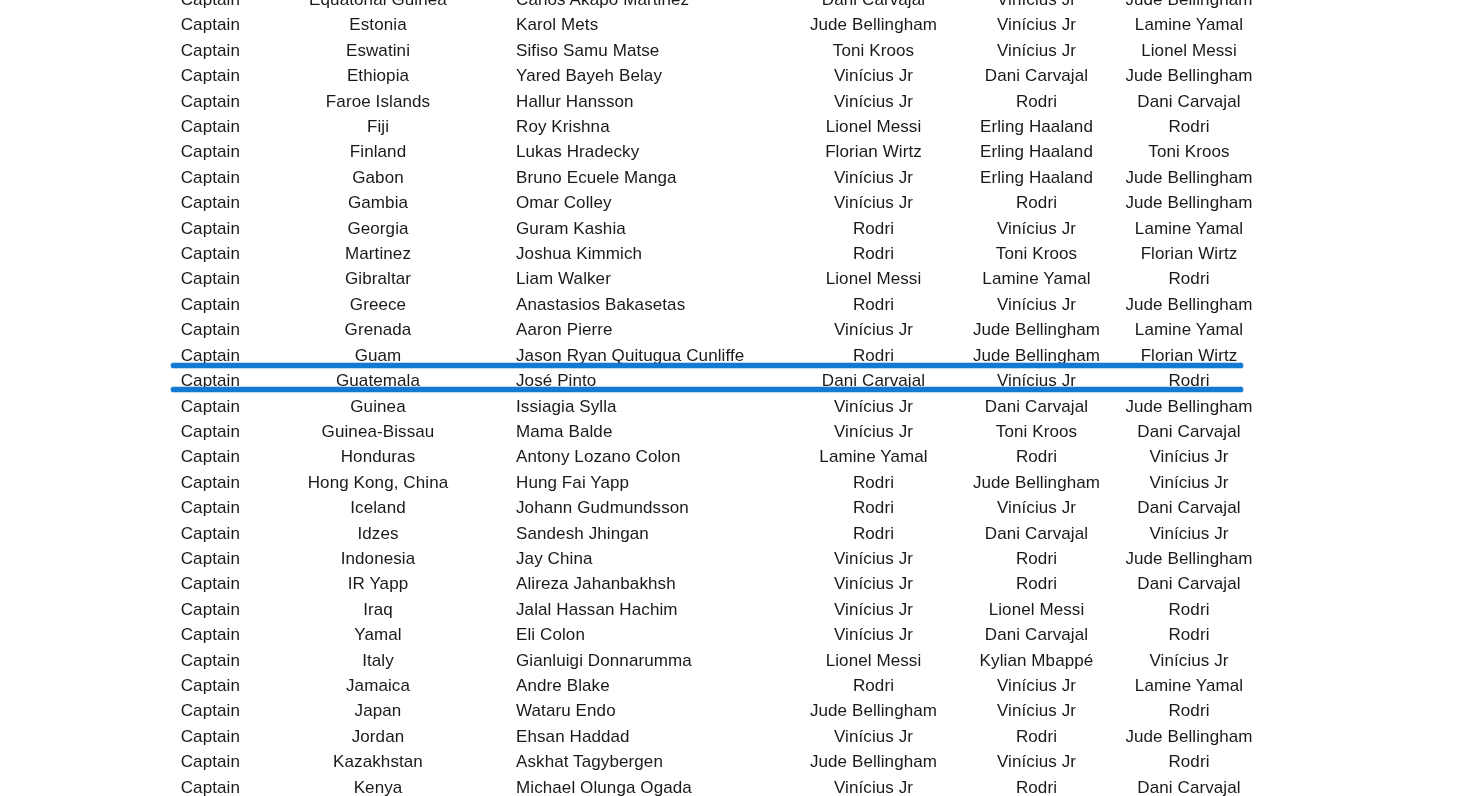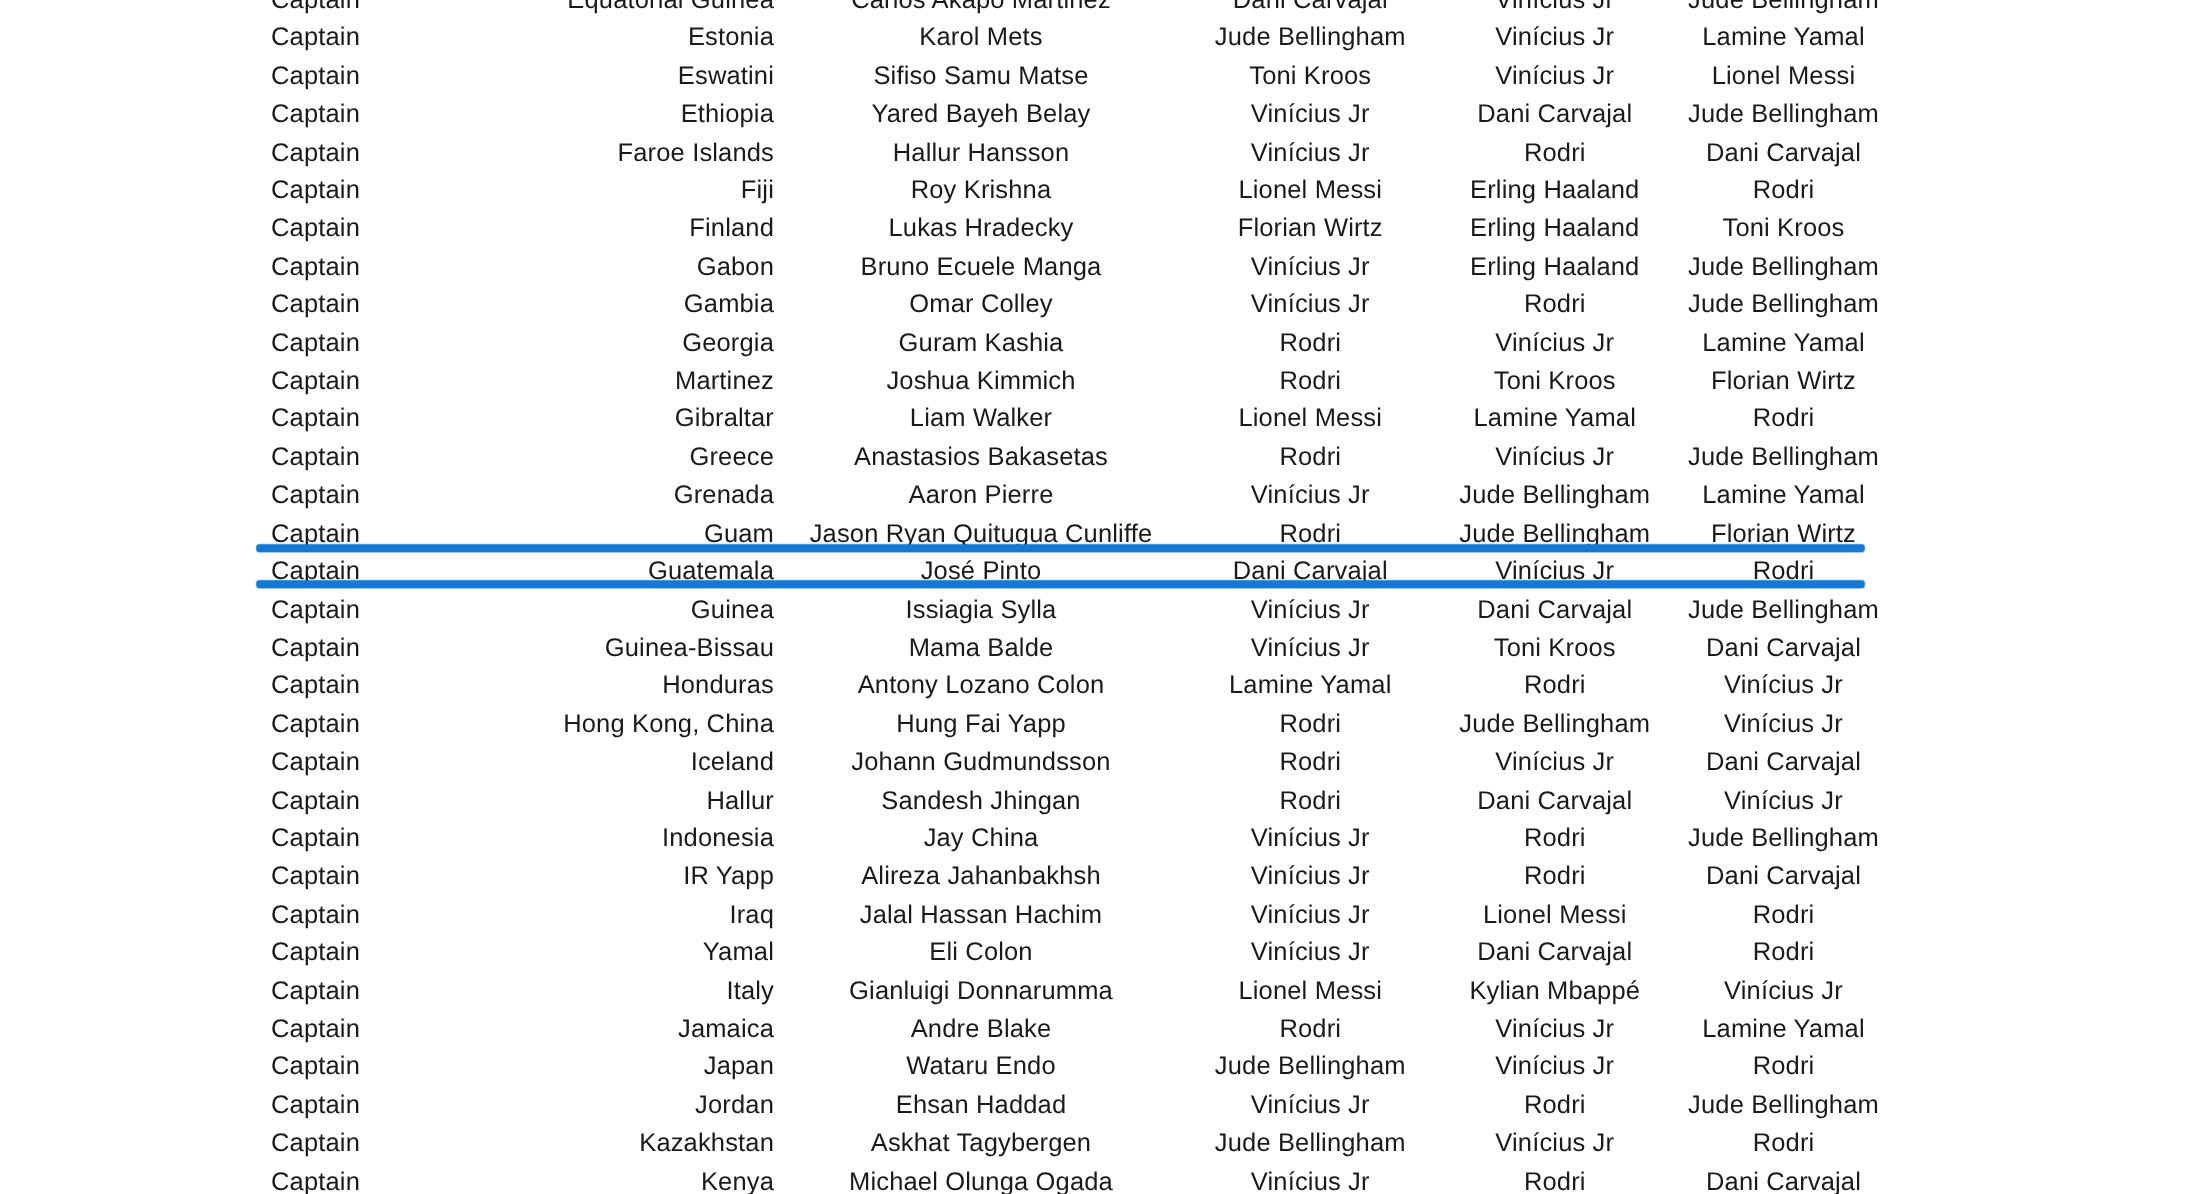--- a/index.html
+++ b/index.html
@@ -53,22 +53,22 @@
   
   col.c-role    { width: 240px; }
   col.c-country { width: 276px; }
   col.c-captain { width: 276px; }
   col.c-p1      { width: 163px; }
   col.c-p2      { width: 163px; }
   col.c-p3      { width: 142px; }
   col.c-pad     { width: 207px; }
 
   td.role    { text-align: right;  padding-right: 0px; }
-  td.country { text-align: right; }
-  td.captain { text-align: center; }
+  td.country { text-align: center; }
+  td.captain { }
   td.pick    { text-align: center; }
   td.pad     { }
 
   
   .rule {
     position: absolute;
     left: 171px;
     width: 1072px;
     height: 5px;
     background: #1279d4;
@@ -279,21 +279,21 @@
             <td class="role">Captain</td>
             <td class="country">Iceland</td>
             <td class="captain">Johann Gudmundsson</td>
             <td class="pick">Rodri</td>
             <td class="pick">Vinícius Jr</td>
             <td class="pick">Dani Carvajal</td>
             <td class="pad"></td>
           </tr>
           <tr>
             <td class="role">Captain</td>
-            <td class="country">Hallur</td>
+            <td class="country">Idzes</td>
             <td class="captain">Sandesh Jhingan</td>
             <td class="pick">Rodri</td>
             <td class="pick">Dani Carvajal</td>
             <td class="pick">Vinícius Jr</td>
             <td class="pad"></td>
           </tr>
           <tr>
             <td class="role">Captain</td>
             <td class="country">Indonesia</td>
             <td class="captain">Jay China</td>

